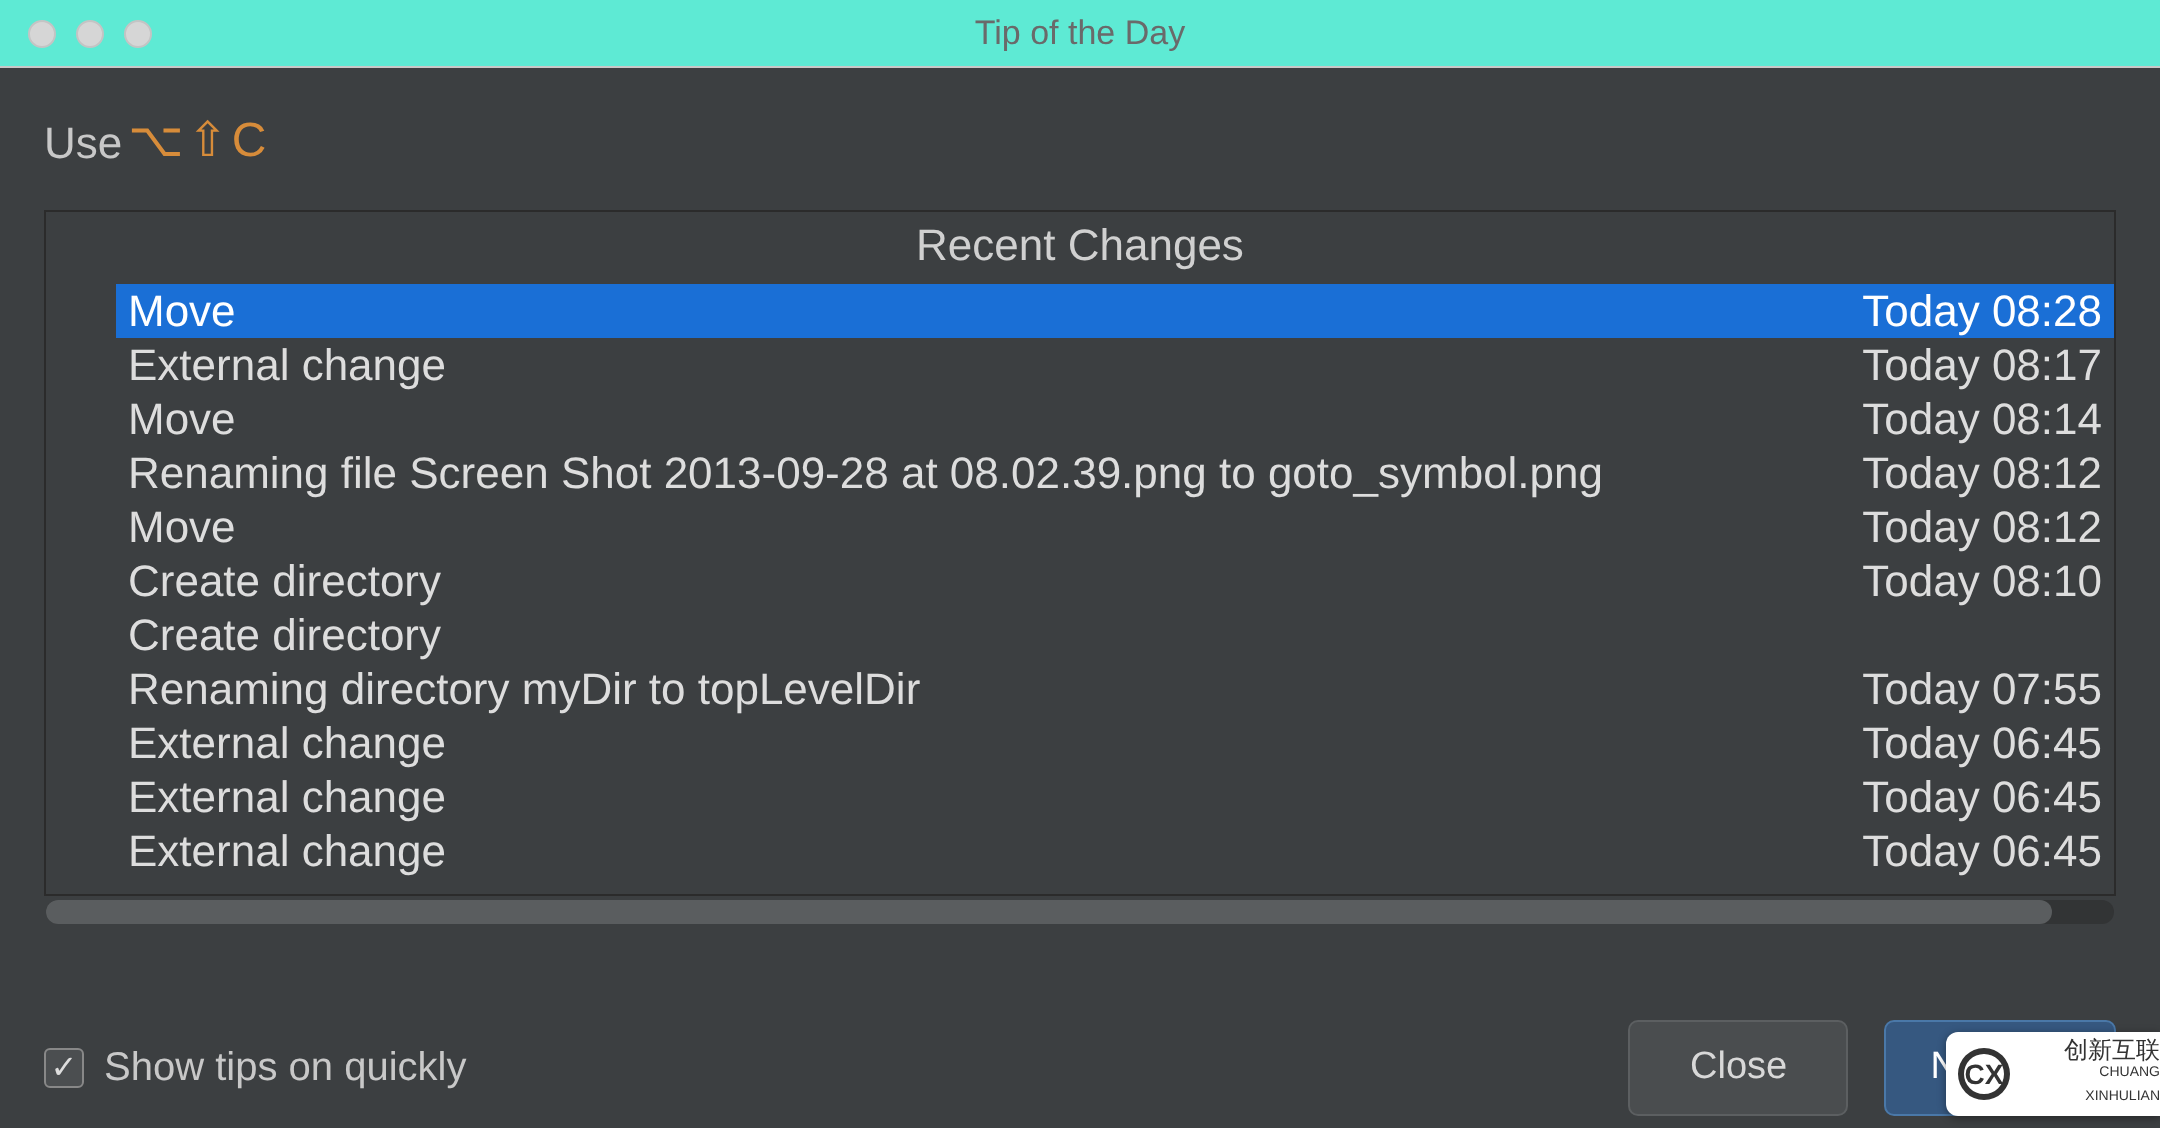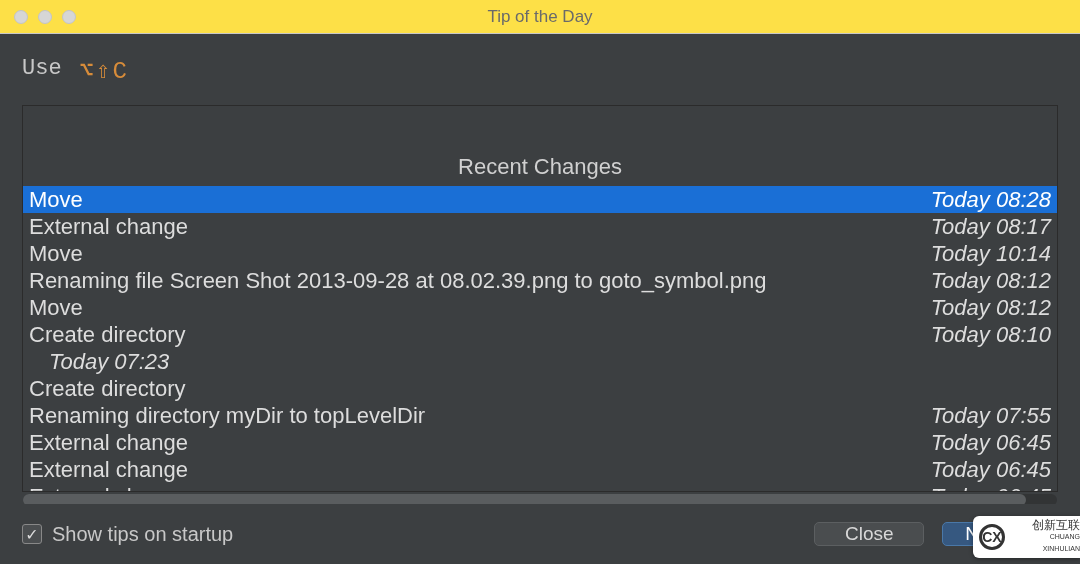--- a/index.html
+++ b/index.html
@@ -2,21 +2,21 @@
 <html><head>
 <meta charset="utf-8">
 <style>
   * { box-sizing: border-box; margin: 0; padding: 0; }
   html, body { width: 1080px; height: 564px; overflow: hidden; font-family: -apple-system, "Helvetica Neue", Arial, sans-serif; }
   body { background: #3c3f41; color: #bbbbbb; }
 
   
   .titlebar {
     height: 34px;
-    background: #fde047;
+    background: #5eead4;
     display: flex;
     align-items: center;
     position: relative;
     border-bottom: 1px solid #c8c8c8;
   }
   .traffic-lights {
     display: flex;
     gap: 10px;
     margin-left: 14px;
   }
@@ -35,62 +35,61 @@
   }
 
   .content {
     padding: 22px 22px 10px 22px;
   }
 
   .tip-line {
     font-size: 22px;
     color: #c8c8c8;
     display: flex;
-    align-items: flex-start;
+    align-items: flex-end;
     flex-wrap: wrap;
-    gap: 18px;
-    font-family: Liberation Mono, monospace;
+    gap: 3px;
   }
   .shortcut {
     color: #d78c3a;
     font-size: 24px;
     letter-spacing: 2px;
     font-weight: 500;
   }
 
   .panel-wrap {
     margin-top: 20px;
     border: 1px solid #2b2b2b;
   }
   .panel-header {
     text-align: center;
     font-size: 22px;
     color: #d0d0d0;
     padding: 4px 0 6px 0;
     background: #3c3f41;
-    margin-top: 44px;
   }
   .list {
     background: #3c3f41;
   }
   .row {
     display: flex;
     justify-content: space-between;
     align-items: center;
     font-size: 22px;
     padding: 0 6px;
     line-height: 27px;
     color: #ddd;
     white-space: nowrap;
+    margin-left: 35px;
   }
   .row.selected {
     background: #1a6fd6;
     color: #ffffff;
   }
-  .row .time { padding-left: 20px; font-style: italic; }
+  .row .time { padding-left: 20px; }
 
   .list-clip {
     height: 305px;
     overflow: hidden;
   }
 
   .scrollbar-h {
     height: 12px;
     background: #323435;
     margin: 2px 1px 0 1px;
@@ -130,21 +129,21 @@
     color: #ddd;
     font-size: 16px;
   }
   .btns {
     margin-left: auto;
     display: flex;
     gap: 18px;
   }
   .btn {
     min-width: 110px;
-    height: 24px;
+    height: 48px;
     padding: 0 22px;
     background: #4a4d4f;
     border: 1px solid #5c5f61;
     border-radius: 5px;
     color: #d8d8d8;
     font-size: 19px;
     display: flex;
     align-items: center;
     justify-content: center;
   }
@@ -209,36 +208,35 @@
           <div class="row selected">
             <span>Move</span>
             <span class="time">Today 08:28</span>
           </div>
           <div class="row">
             <span>External change</span>
             <span class="time">Today 08:17</span>
           </div>
           <div class="row">
             <span>Move</span>
-            <span class="time">Today 10:14</span>
+            <span class="time">Today 08:14</span>
           </div>
           <div class="row">
             <span>Renaming file Screen Shot 2013-09-28 at 08.02.39.png to goto_symbol.png</span>
             <span class="time">Today 08:12</span>
           </div>
           <div class="row">
             <span>Move</span>
             <span class="time">Today 08:12</span>
           </div>
           <div class="row">
             <span>Create directory</span>
             <span class="time">Today 08:10</span>
           </div>
           <div class="row">
-            <span class="time">Today 07:23</span>
           </div>
           <div class="row">
             <span>Create directory</span>
           </div>
           <div class="row">
             <span>Renaming directory myDir to topLevelDir</span>
             <span class="time">Today 07:55</span>
           </div>
           <div class="row">
             <span>External change</span>
@@ -257,21 +255,21 @@
   </div>
 
   <div class="scrollbar-h">
     <div class="scrollbar-thumb"></div>
   </div>
 </div>
 
 <div class="footer">
   <label class="show-tips">
     <span class="checkbox">✓</span>
-    <span>Show tips on startup</span>
+    <span>Show tips on quickly</span>
   </label>
   <div class="btns">
     <div class="btn">Close</div>
     <div class="btn primary">Next Tip</div>
   </div>
 </div>
 
 <div class="watermark">
   <div class="wm-icon">CX</div>
   <div class="wm-text">

